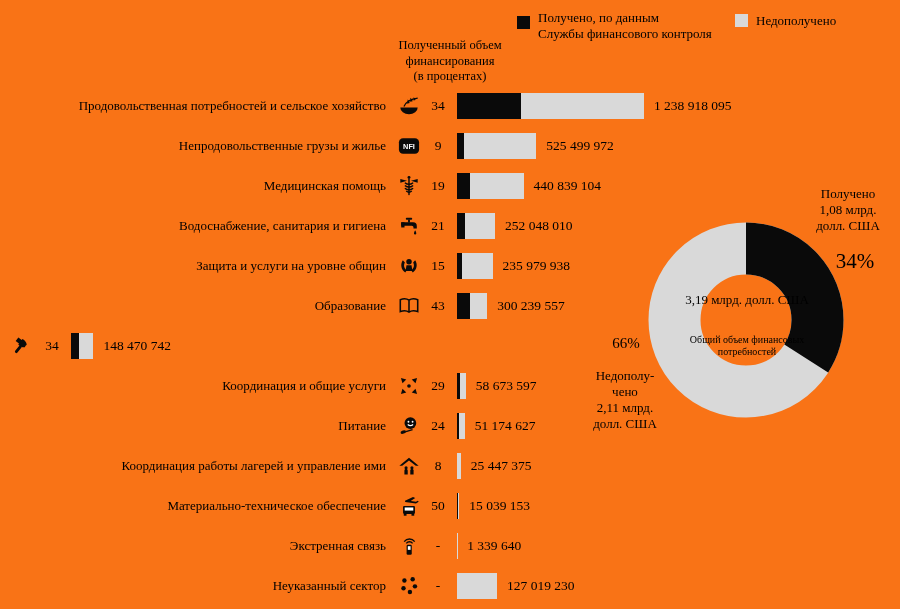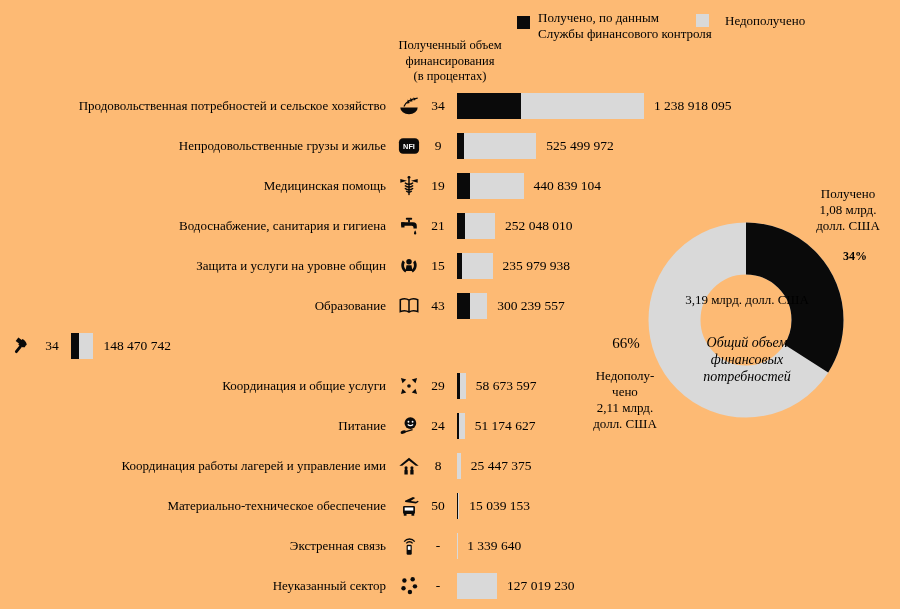--- a/index.html
+++ b/index.html
@@ -1,26 +1,26 @@
 <!DOCTYPE html>
 <html><head>
 <meta charset="utf-8">
 <style>
   html,body{margin:0;padding:0;background:#fff;}
   .canvas{
-    position:relative;width:900px;height:609px;background:#fdba74;overflow:hidden;
+    position:relative;width:900px;height:609px;background:#f97316;overflow:hidden;
     font-family:"Liberation Serif","DejaVu Serif",serif;color:#000;
   }
   
   .legend-item{position:absolute;display:flex;align-items:flex-start;}
   .legend-item .swatch{width:13px;height:13px;flex:0 0 auto;margin-right:8px;}
   .legend-text{font-size:13px;line-height:1.22;white-space:pre-line;}
   #legend-received{left:517px;top:10px;}
   #legend-received .swatch{margin-top:6px;background:#0a0a0a;}
-  #legend-unfunded{left:696px;top:13px;gap:8px;}
+  #legend-unfunded{left:735px;top:13px;}
   #legend-unfunded .swatch{margin-top:1px;background:#d9d9d9;}
   
   .col-header{
     position:absolute;left:372px;top:38px;width:156px;text-align:center;
     font-size:12.5px;line-height:1.25;white-space:pre-line;
   }
   
   #rows{position:absolute;left:8px;top:86px;width:660px;}
   .row{display:flex;align-items:center;height:40px;}
   .rlabel{
@@ -31,25 +31,25 @@
   .ricon svg{width:22px;height:24px;fill:#0a0a0a;}
   .rpct{width:28px;flex:0 0 auto;text-align:center;font-size:13.5px;}
   .rbar{margin-left:5px;display:flex;align-items:center;height:26px;flex:0 0 auto;}
   .bar-black{height:26px;background:#0a0a0a;}
   .bar-gray{height:26px;background:#d9d9d9;}
   .rvalue{margin-left:10px;font-size:13.5px;white-space:nowrap;}
   
   #donut-svg{position:absolute;left:646px;top:220px;}
   .donut-label{position:absolute;text-align:center;font-size:13px;line-height:1.22;white-space:pre-line;}
   #donut-received-label{left:798px;top:186px;width:100px;}
-  #donut-received-pct{left:820px;top:249px;width:70px;font-size:12px;font-weight:bold;}
+  #donut-received-pct{left:820px;top:249px;width:70px;font-size:21px;}
   #donut-unfunded-pct{left:596px;top:334px;width:60px;font-size:15px;}
   #donut-unfunded-label{left:578px;top:368px;width:94px;}
   #donut-center-amount{left:685px;top:292px;width:124px;}
-  #donut-center-caption{left:688px;top:334px;width:118px;font-size:14px;font-style:italic;}
+  #donut-center-caption{left:688px;top:334px;width:118px;font-size:10px;}
 </style>
 </head>
 <body>
 
 <div class="canvas">
 
   <div class="legend-item" id="legend-received">
     <span class="swatch"></span>
     <span class="legend-text">Получено, по данным
 Службы финансового контроля</span>

